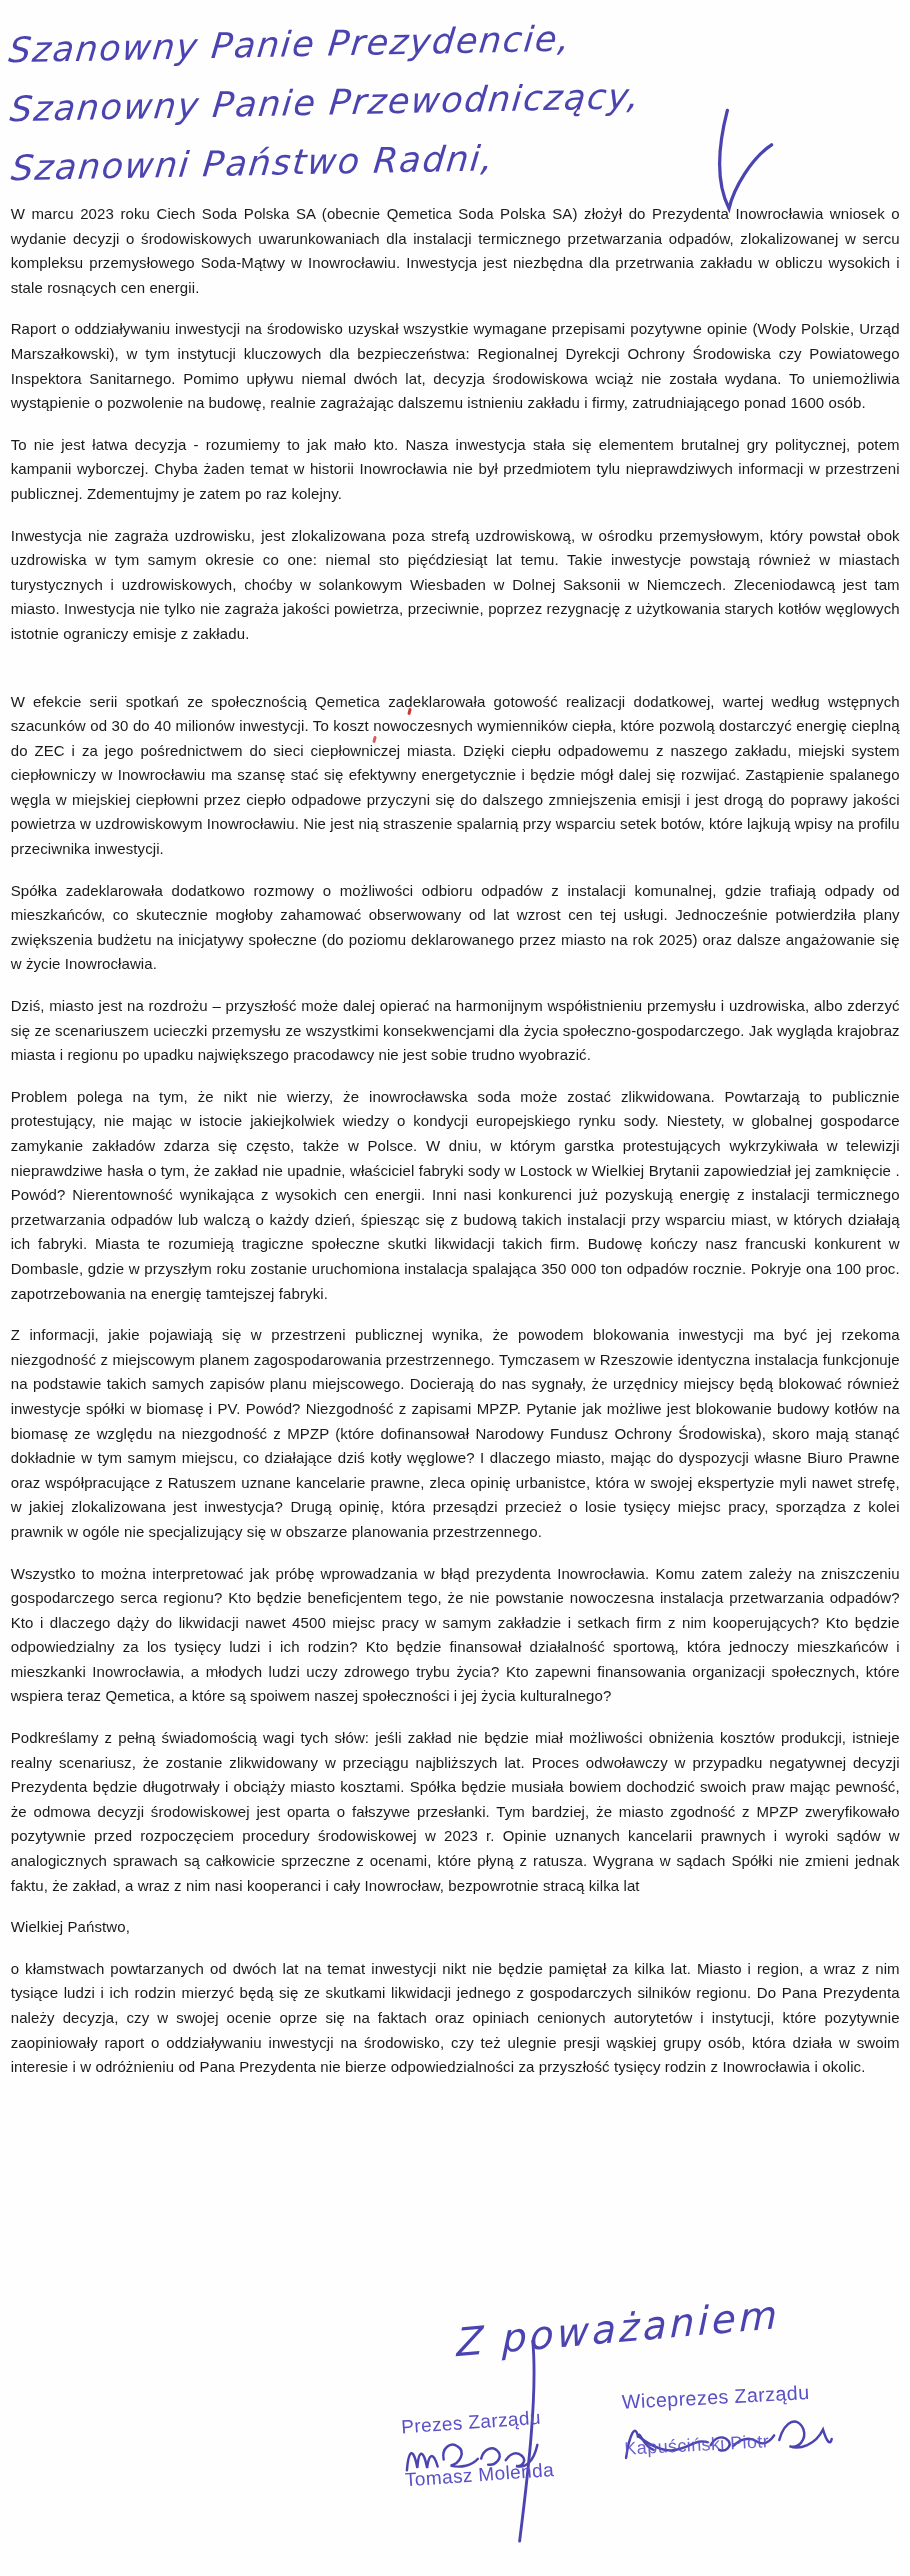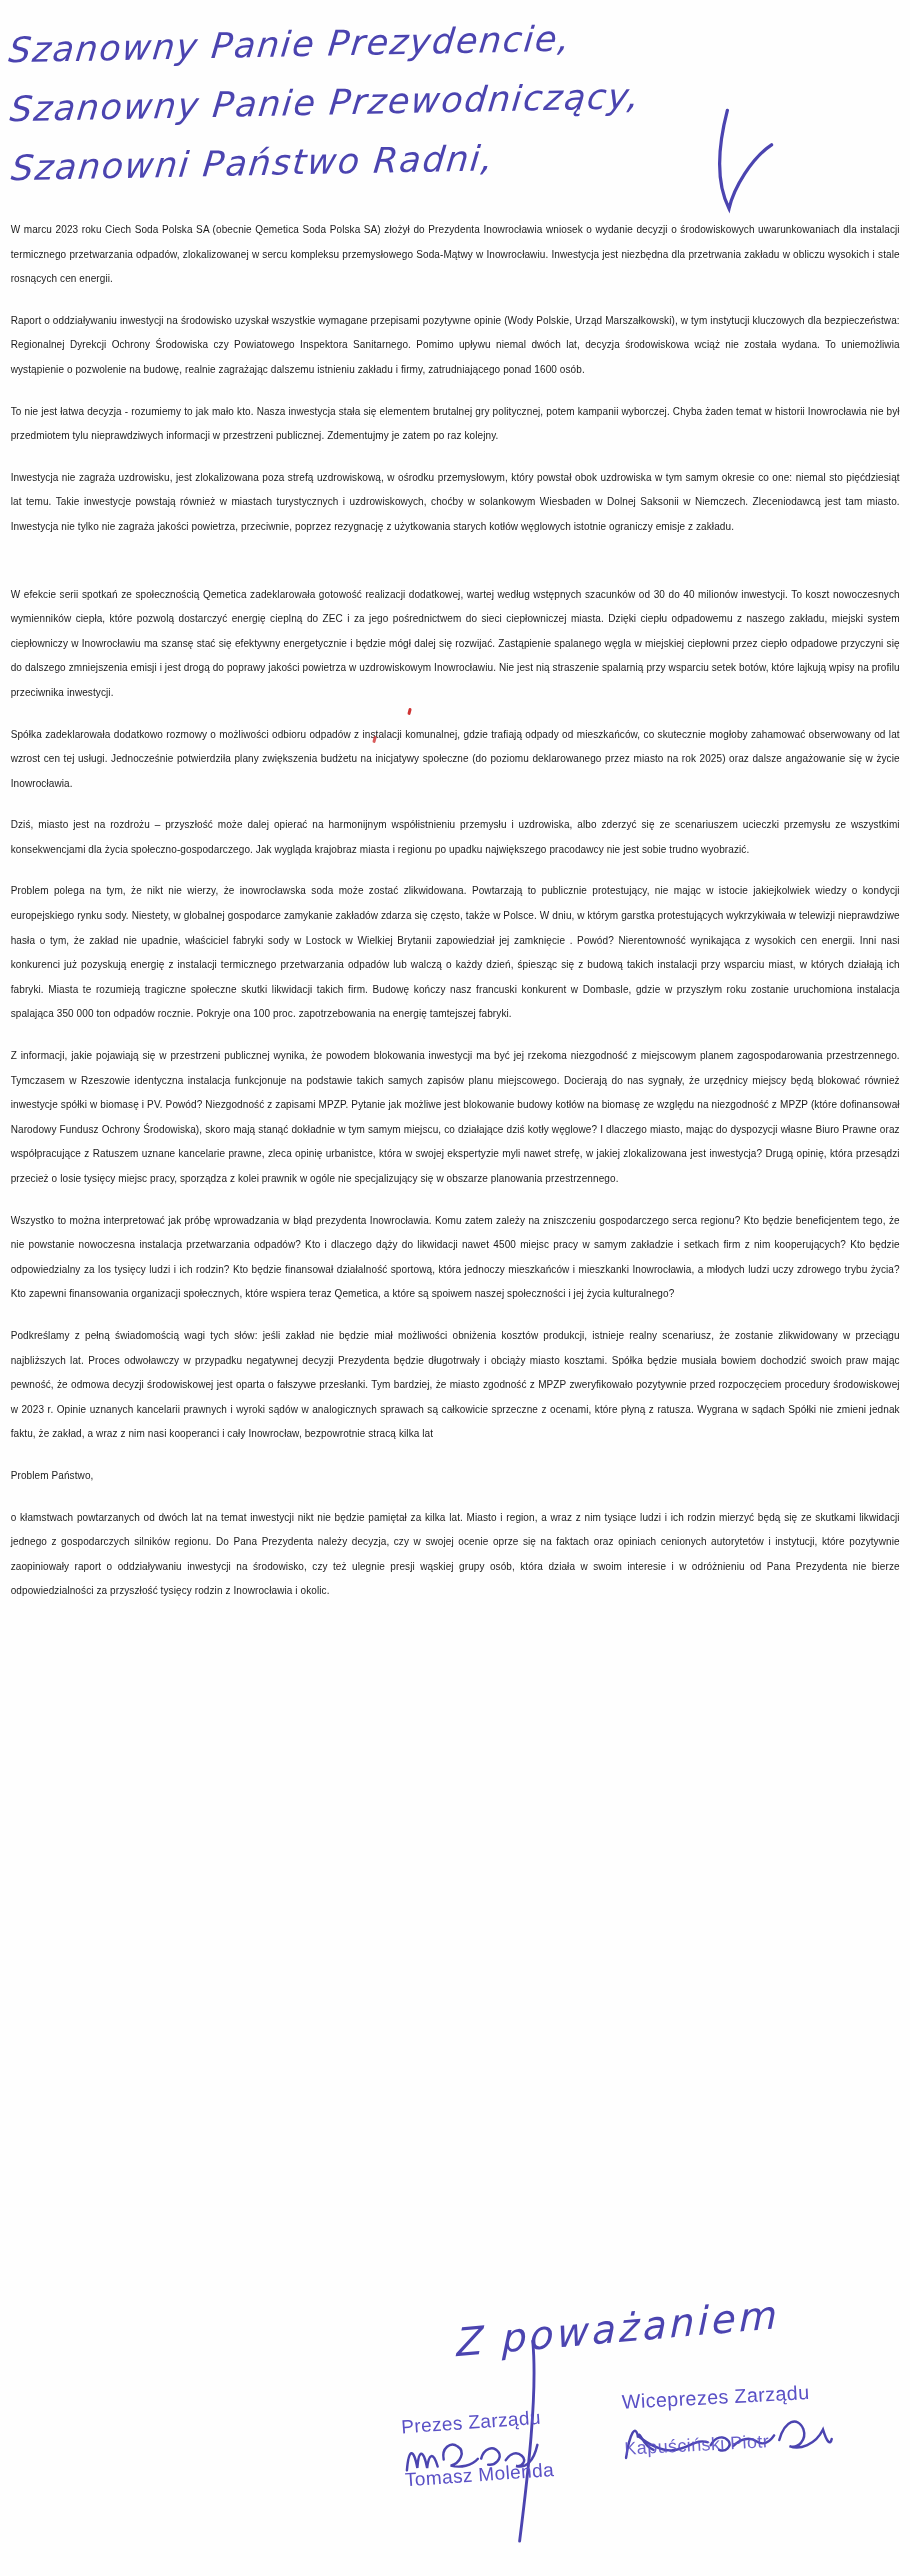--- a/index.html
+++ b/index.html
@@ -29,22 +29,22 @@
     letter-spacing:1.6px;
     transform:skewX(-7deg);
     white-space:nowrap;
   }
   .flourish{position:absolute;left:693px;top:107px;}
   
   .body-text{
     position:absolute;left:10.7px;top:202px;width:889px;
   }
   .para{
-    margin:16px 0 17px 0;
-    font-size:10px;
+    margin:0 0 17px 0;
+    font-size:15px;
     line-height:24.6px;
     text-align:justify;
     letter-spacing:0.1px;
   }
   .body-text p:nth-of-type(5){margin-top:43px;}
   .speck{position:absolute;width:3.3px;height:7.4px;border-radius:1.6px;transform:rotate(14deg);}
   
   .closing{
     position:absolute;left:456px;top:2306px;
     font-size:39px;letter-spacing:3.3px;
@@ -90,21 +90,21 @@
       <p class="para">Raport o oddziaływaniu inwestycji na środowisko uzyskał wszystkie wymagane przepisami pozytywne opinie (Wody Polskie, Urząd Marszałkowski), w tym instytucji kluczowych dla bezpieczeństwa: Regionalnej Dyrekcji Ochrony Środowiska czy Powiatowego Inspektora Sanitarnego. Pomimo upływu niemal dwóch lat, decyzja środowiskowa wciąż nie została wydana. To uniemożliwia wystąpienie o pozwolenie na budowę, realnie zagrażając dalszemu istnieniu zakładu i firmy, zatrudniającego ponad 1600 osób.</p>
       <p class="para">To nie jest łatwa decyzja - rozumiemy to jak mało kto. Nasza inwestycja stała się elementem brutalnej gry politycznej, potem kampanii wyborczej. Chyba żaden temat w historii Inowrocławia nie był przedmiotem tylu nieprawdziwych informacji w przestrzeni publicznej. Zdementujmy je zatem po raz kolejny.</p>
       <p class="para">Inwestycja nie zagraża uzdrowisku, jest zlokalizowana poza strefą uzdrowiskową, w ośrodku przemysłowym, który powstał obok uzdrowiska w tym samym okresie co one: niemal sto pięćdziesiąt lat temu. Takie inwestycje powstają również w miastach turystycznych i uzdrowiskowych, choćby w solankowym Wiesbaden w Dolnej Saksonii w Niemczech. Zleceniodawcą jest tam miasto. Inwestycja nie tylko nie zagraża jakości powietrza, przeciwnie, poprzez rezygnację z użytkowania starych kotłów węglowych istotnie ograniczy emisje z zakładu.</p>
       <p class="para">W efekcie serii spotkań ze społecznością Qemetica zadeklarowała gotowość realizacji dodatkowej, wartej według wstępnych szacunków od 30 do 40 milionów inwestycji. To koszt nowoczesnych wymienników ciepła, które pozwolą dostarczyć energię cieplną do ZEC i za jego pośrednictwem do sieci ciepłowniczej miasta. Dzięki ciepłu odpadowemu z naszego zakładu, miejski system ciepłowniczy w Inowrocławiu ma szansę stać się efektywny energetycznie i będzie mógł dalej się rozwijać. Zastąpienie spalanego węgla w miejskiej ciepłowni przez ciepło odpadowe przyczyni się do dalszego zmniejszenia emisji i jest drogą do poprawy jakości powietrza w uzdrowiskowym Inowrocławiu. Nie jest nią straszenie spalarnią przy wsparciu setek botów, które lajkują wpisy na profilu przeciwnika inwestycji.</p>
       <p class="para">Spółka zadeklarowała dodatkowo rozmowy o możliwości odbioru odpadów z instalacji komunalnej, gdzie trafiają odpady od mieszkańców, co skutecznie mogłoby zahamować obserwowany od lat wzrost cen tej usługi. Jednocześnie potwierdziła plany zwiększenia budżetu na inicjatywy społeczne (do poziomu deklarowanego przez miasto na rok 2025) oraz dalsze angażowanie się w życie Inowrocławia.</p>
       <p class="para">Dziś, miasto jest na rozdrożu – przyszłość może dalej opierać na harmonijnym współistnieniu przemysłu i uzdrowiska, albo zderzyć się ze scenariuszem ucieczki przemysłu ze wszystkimi konsekwencjami dla życia społeczno-gospodarczego. Jak wygląda krajobraz miasta i regionu po upadku największego pracodawcy nie jest sobie trudno wyobrazić.</p>
       <p class="para">Problem polega na tym, że nikt nie wierzy, że inowrocławska soda może zostać zlikwidowana. Powtarzają to publicznie protestujący, nie mając w istocie jakiejkolwiek wiedzy o kondycji europejskiego rynku sody. Niestety, w globalnej gospodarce zamykanie zakładów zdarza się często, także w Polsce. W dniu, w którym garstka protestujących wykrzykiwała w telewizji nieprawdziwe hasła o tym, że zakład nie upadnie, właściciel fabryki sody w Lostock w Wielkiej Brytanii zapowiedział jej zamknięcie . Powód? Nierentowność wynikająca z wysokich cen energii. Inni nasi konkurenci już pozyskują energię z instalacji termicznego przetwarzania odpadów lub walczą o każdy dzień, śpiesząc się z budową takich instalacji przy wsparciu miast, w których działają ich fabryki. Miasta te rozumieją tragiczne społeczne skutki likwidacji takich firm. Budowę kończy nasz francuski konkurent w Dombasle, gdzie w przyszłym roku zostanie uruchomiona instalacja spalająca 350 000 ton odpadów rocznie. Pokryje ona 100 proc. zapotrzebowania na energię tamtejszej fabryki.</p>
       <p class="para">Z informacji, jakie pojawiają się w przestrzeni publicznej wynika, że powodem blokowania inwestycji ma być jej rzekoma niezgodność z miejscowym planem zagospodarowania przestrzennego. Tymczasem w Rzeszowie identyczna instalacja funkcjonuje na podstawie takich samych zapisów planu miejscowego. Docierają do nas sygnały, że urzędnicy miejscy będą blokować również inwestycje spółki w biomasę i PV. Powód? Niezgodność z zapisami MPZP. Pytanie jak możliwe jest blokowanie budowy kotłów na biomasę ze względu na niezgodność z MPZP (które dofinansował Narodowy Fundusz Ochrony Środowiska), skoro mają stanąć dokładnie w tym samym miejscu, co działające dziś kotły węglowe? I dlaczego miasto, mając do dyspozycji własne Biuro Prawne oraz współpracujące z Ratuszem uznane kancelarie prawne, zleca opinię urbanistce, która w swojej ekspertyzie myli nawet strefę, w jakiej zlokalizowana jest inwestycja? Drugą opinię, która przesądzi przecież o losie tysięcy miejsc pracy, sporządza z kolei prawnik w ogóle nie specjalizujący się  w obszarze planowania przestrzennego.</p>
       <p class="para">Wszystko to można interpretować jak próbę wprowadzania w błąd prezydenta Inowrocławia. Komu zatem zależy na zniszczeniu gospodarczego serca regionu? Kto będzie beneficjentem tego, że nie powstanie nowoczesna instalacja przetwarzania odpadów? Kto i dlaczego dąży do likwidacji nawet 4500 miejsc pracy w samym zakładzie i setkach firm z nim kooperujących? Kto będzie odpowiedzialny za los tysięcy ludzi i ich rodzin? Kto będzie finansował działalność sportową, która jednoczy mieszkańców i mieszkanki Inowrocławia, a młodych ludzi uczy zdrowego trybu życia? Kto zapewni finansowania organizacji społecznych, które wspiera teraz Qemetica, a które są spoiwem naszej społeczności i jej życia kulturalnego?</p>
       <p class="para">Podkreślamy z pełną świadomością wagi tych słów: jeśli zakład nie będzie miał możliwości obniżenia kosztów produkcji, istnieje realny scenariusz, że zostanie zlikwidowany w przeciągu najbliższych lat. Proces odwoławczy w przypadku negatywnej decyzji Prezydenta będzie długotrwały i obciąży miasto kosztami. Spółka będzie musiała bowiem dochodzić swoich praw mając pewność, że odmowa decyzji środowiskowej jest oparta o fałszywe przesłanki. Tym bardziej, że miasto zgodność z MPZP zweryfikowało pozytywnie przed rozpoczęciem procedury środowiskowej w 2023 r. Opinie uznanych kancelarii prawnych i wyroki sądów w analogicznych sprawach są całkowicie sprzeczne z ocenami, które płyną z ratusza. Wygrana w sądach Spółki nie zmieni jednak faktu, że zakład, a wraz z nim nasi kooperanci i cały Inowrocław, bezpowrotnie stracą kilka lat</p>
-      <p class="para">Problem Państwo,</p>
+      <p class="para">Wielkiej Państwo,</p>
       <p class="para">o kłamstwach powtarzanych od dwóch lat na temat inwestycji nikt nie będzie pamiętał za kilka lat. Miasto i region, a wraz z nim tysiące ludzi i ich rodzin mierzyć będą się ze skutkami likwidacji jednego z gospodarczych silników regionu. Do Pana Prezydenta należy decyzja, czy w swojej ocenie  oprze się na faktach oraz opiniach cenionych autorytetów i instytucji, które pozytywnie zaopiniowały raport o oddziaływaniu inwestycji na środowisko, czy też ulegnie presji wąskiej grupy osób, która działa w swoim interesie i w odróżnieniu od Pana Prezydenta nie bierze odpowiedzialności za przyszłość tysięcy rodzin z Inowrocławia i okolic.</p>
     </div>
 
   <div class="speck" style="left:408px;top:708px;background:#cf3333;"></div>
   <div class="speck" style="left:373px;top:736px;background:#cf3333;opacity:.8;"></div>
 
   <div class="closing hand">Z poważaniem</div>
 
   <svg class="sig-stroke" width="74" height="210" viewBox="0 0 90 256">
     <path d="M52,6 C58,70 46,170 36,250" stroke-width="3.5"></path>

